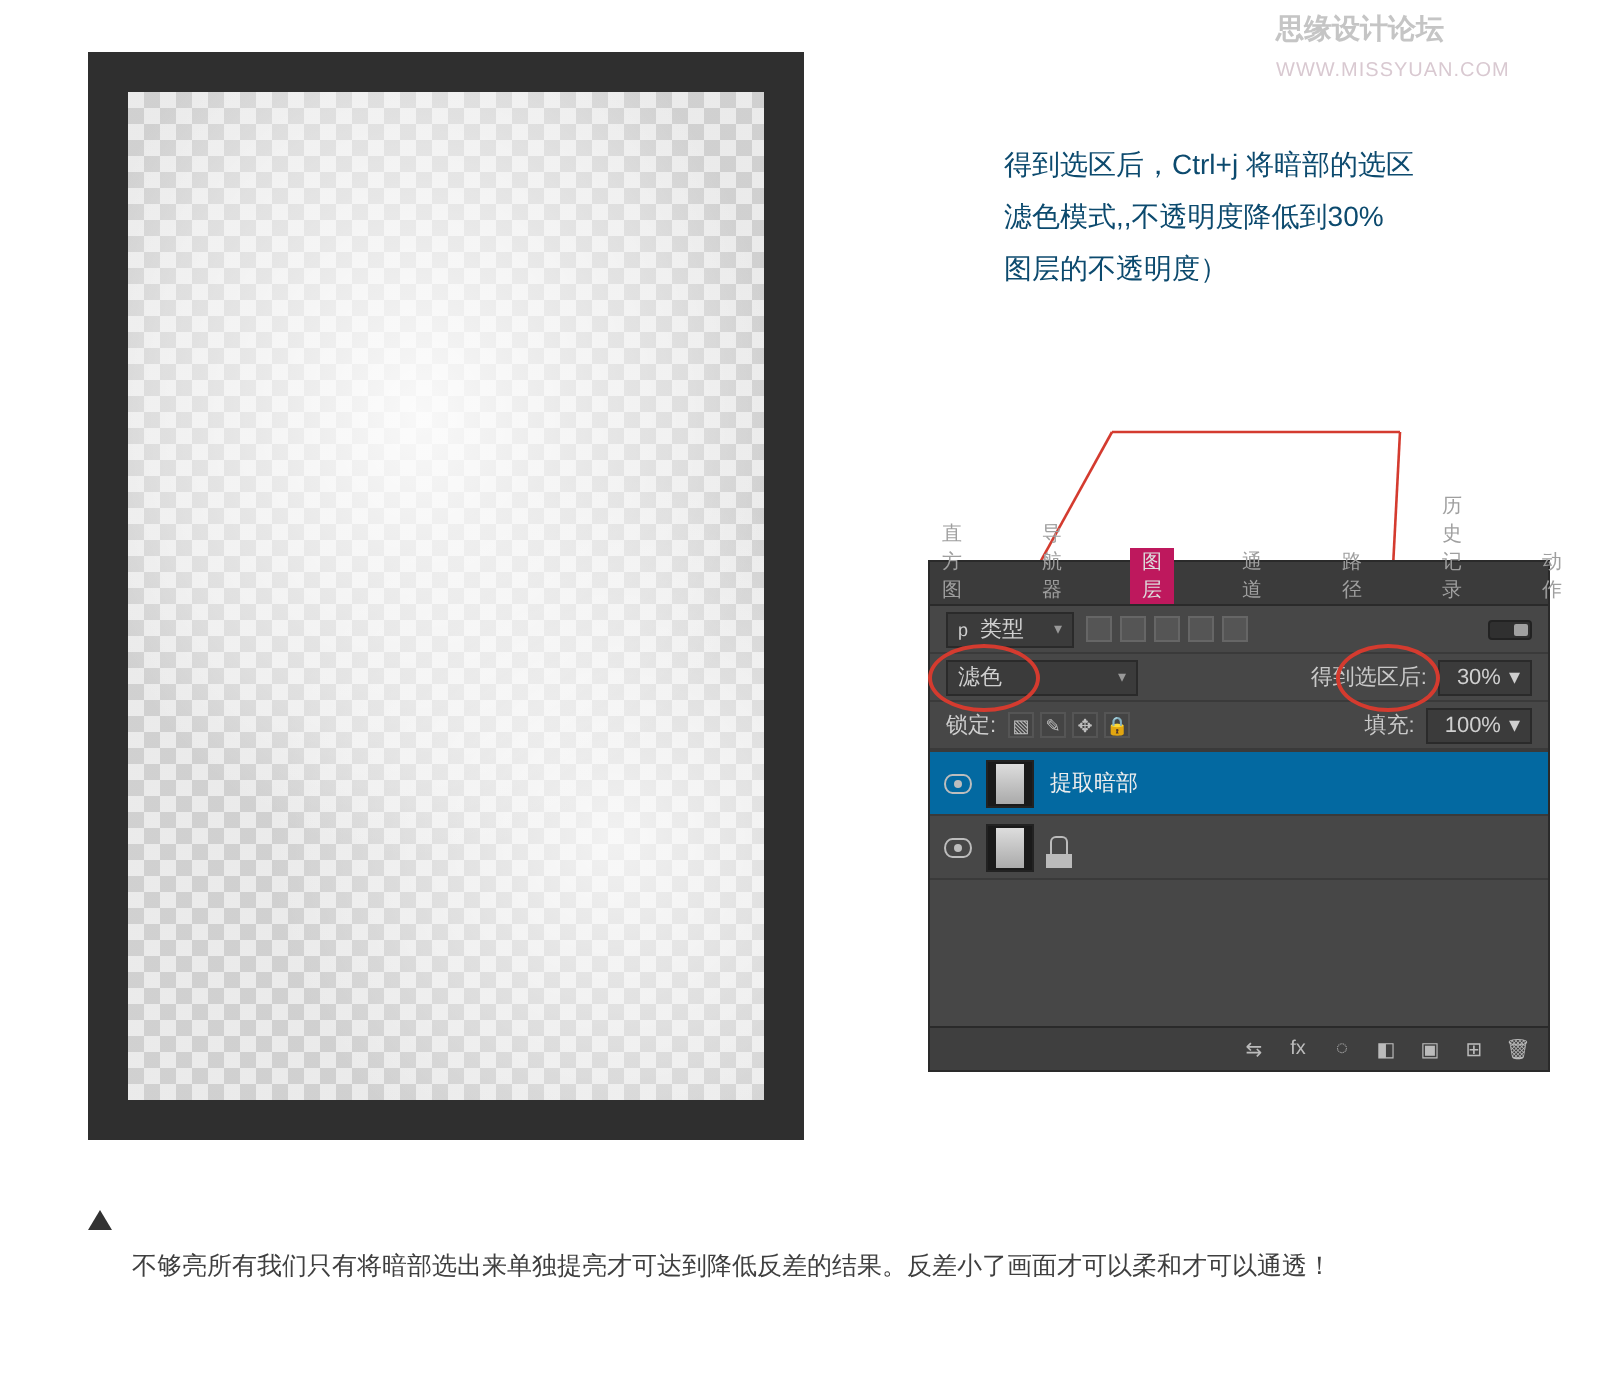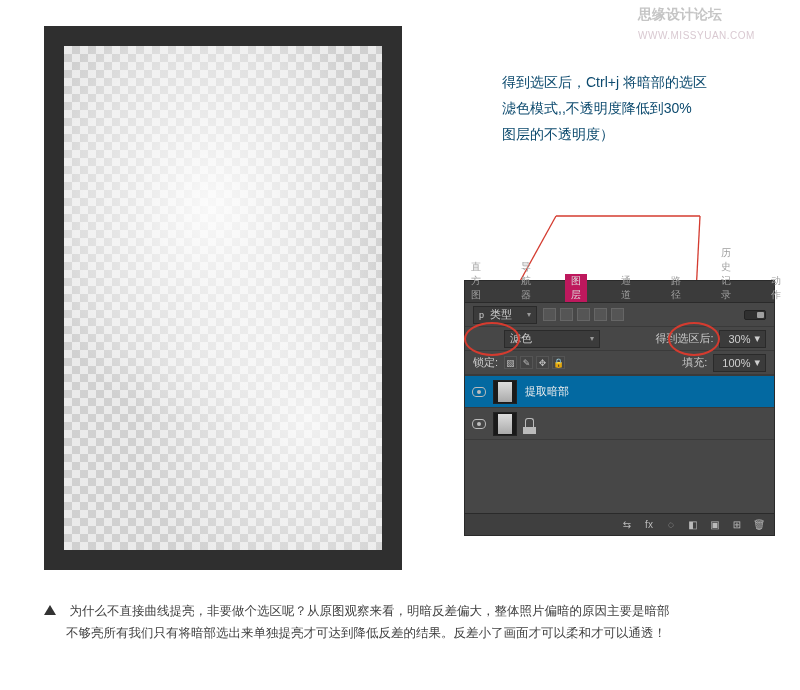--- a/index.html
+++ b/index.html
@@ -38,21 +38,21 @@
   .lp-row { display:flex; align-items:center; height:24px; padding:0 8px; gap:6px; border-bottom:1px solid #3a3a3a; }
   .lp-filter { flex:0 0 auto; display:flex; align-items:center; gap:4px; }
   .filter-icon { width:13px; height:13px; background:#555; border:1px solid #666; }
   .toggle { margin-left:auto; width:22px; height:10px; background:#303030; border:1px solid #222; border-radius:2px; position:relative; }
   .toggle::after { content:""; position:absolute; right:1px; top:1px; width:7px; height:6px; background:#a0a0a0; border-radius:1px; }
 
   .lp-select { background:#3b3b3b; border:1px solid #2a2a2a; height:18px; padding:0 5px; display:flex; align-items:center; gap:6px; }
   .lp-select .caret { margin-left:auto; font-size:8px; color:#999; }
   .opacity-label { color:#c9c9c9; }
   .opacity-box { background:#3b3b3b; border:1px solid #2a2a2a; height:18px; padding:0 5px 0 8px; display:flex; align-items:center; gap:4px; }
-  .blend-row .lp-select { width:96px;margin-left:31px; }
+  .blend-row .lp-select { width:96px; }
   .fill-row .iconset { display:flex; gap:3px; }
   .fill-row .iconset div { width:13px; height:13px; border:1px solid #555; background:#444; color:#bdbdbd; font-size:9px; display:flex; align-items:center; justify-content:center; }
 
   .layer-list { }
   .layer-item { display:flex; align-items:center; height:32px; border-top:1px solid #3a3a3a; }
   .layer-item.selected { background:#0369a1; color:#eee; }
   .eye-col { width:28px; display:flex; justify-content:center; }
   .eye { width:14px; height:10px; border:1px solid #bdbdbd; border-radius:60%/100%; position:relative; }
   .eye::after { content:""; position:absolute; left:4px; top:2px; width:4px; height:4px; background:#bdbdbd; border-radius:50%; }
   .thumb { width:24px; height:24px; background:#1a1a1a; border:1px solid #222; margin-right:8px; display:flex; align-items:center; justify-content:center; }
@@ -187,16 +187,15 @@
     <span class="fi">🗑</span>
   </div>
 </div>
 
 <div class="ring ring1"></div>
 <div class="ring ring2"></div>
 
 <div class="bottom">
   <div>
     <span class="tri"></span>
-    <span>为什么不直接曲线提亮，非要做个选区呢？从原图观察来看，明暗反差偏大，整体照片偏暗的原因主要是暗部</span>
   </div>
   <div style="padding-left:22px;">不够亮所有我们只有将暗部选出来单独提亮才可达到降低反差的结果。反差小了画面才可以柔和才可以通透！</div>
 </div>
 
 </body></html>

